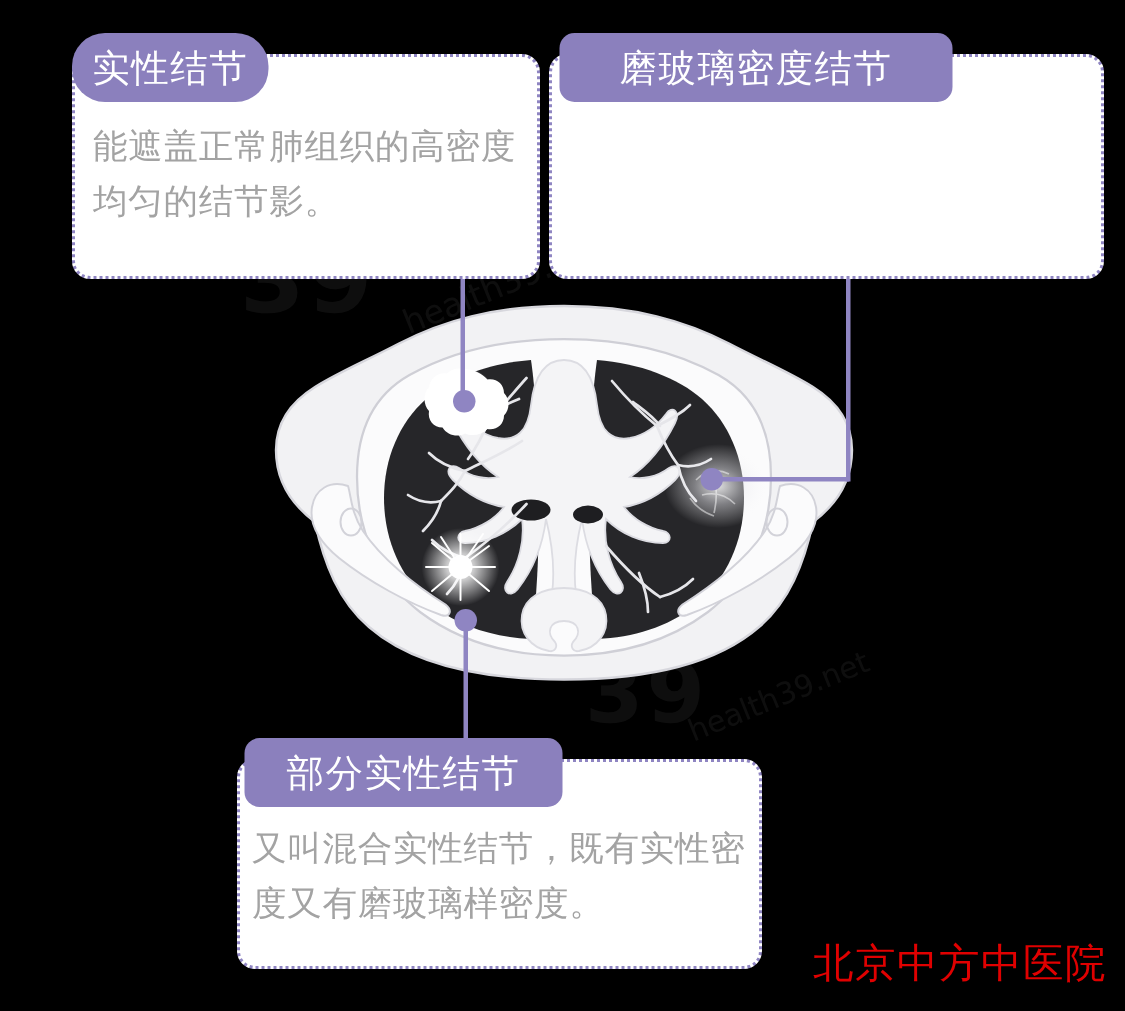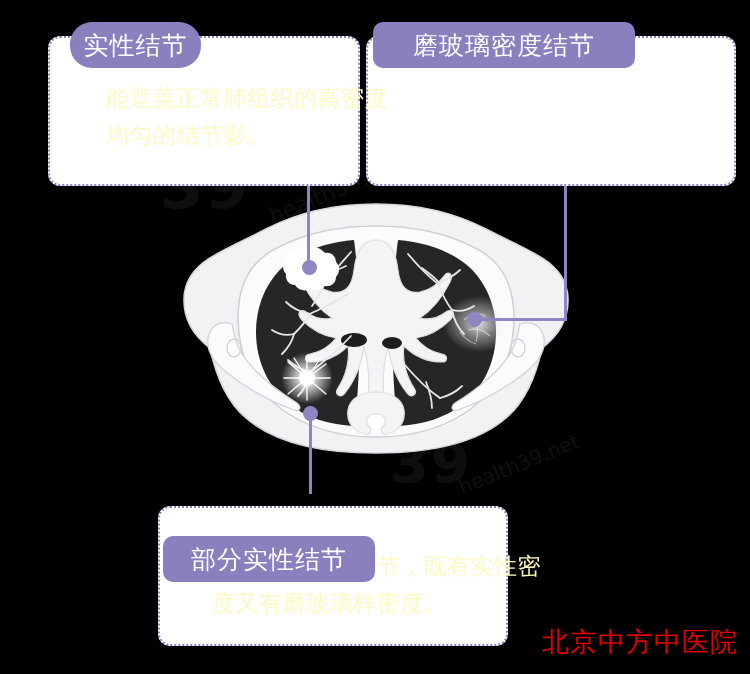--- a/index.html
+++ b/index.html
@@ -33,41 +33,40 @@
     background:#8b80bd;
     border-radius:10px;
     color:#ffffff;
     display:flex;align-items:center;justify-content:center;
     letter-spacing:1px;
     box-sizing:border-box;
     z-index:3;
   }
   .body-text{
     position:absolute;
-    color:#fef9c3;
+    color:#a3a3a3;
     line-height:1.62;
     letter-spacing:.5px;
     box-sizing:border-box;
     z-index:2;
-    margin-left:44px;
   }
 
   
   #card-solid{left:48px;top:36px;width:312px;height:150px;}
-  #tag-solid{left:70px;top:22px;width:131px;height:46px;font-size:25px;border-radius:22px;}
+  #tag-solid{left:48px;top:22px;width:131px;height:46px;font-size:25px;border-radius:22px;}
   #text-solid{left:62px;top:80px;width:292px;font-size:23px;}
 
   
   #card-ggn{left:366px;top:36px;width:370px;height:150px;}
   #tag-ggn{left:373px;top:22px;width:262px;height:46px;font-size:25px;}
   #text-ggn{left:378px;top:80px;width:358px;font-size:23px;}
 
   
   #card-part{left:158px;top:506px;width:350px;height:140px;}
-  #tag-part{left:163px;top:492px;width:212px;height:46px;font-size:25px;margin-top:44px;}
+  #tag-part{left:163px;top:492px;width:212px;height:46px;font-size:25px;}
   #text-part{left:168px;top:548px;width:340px;font-size:23px;}
 
   
   .connector{position:absolute;background:#8f85c2;}
   .dot{position:absolute;width:15px;height:15px;border-radius:50%;
        background:#8f85c2;}
 
   #conn-solid-v{left:307px;top:182px;width:3px;height:88px;}
   #dot-solid{left:302px;top:260px;}
 

